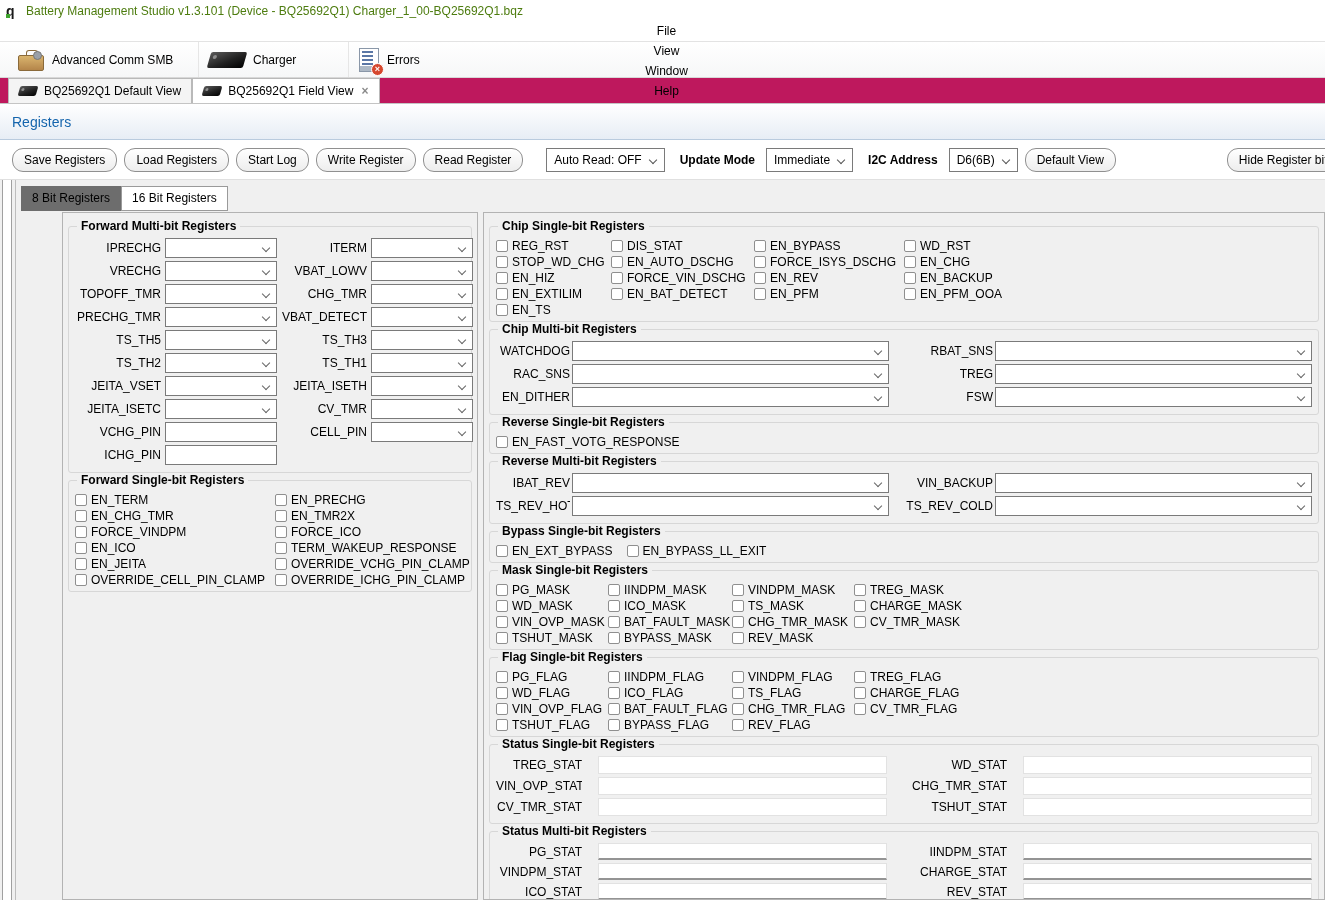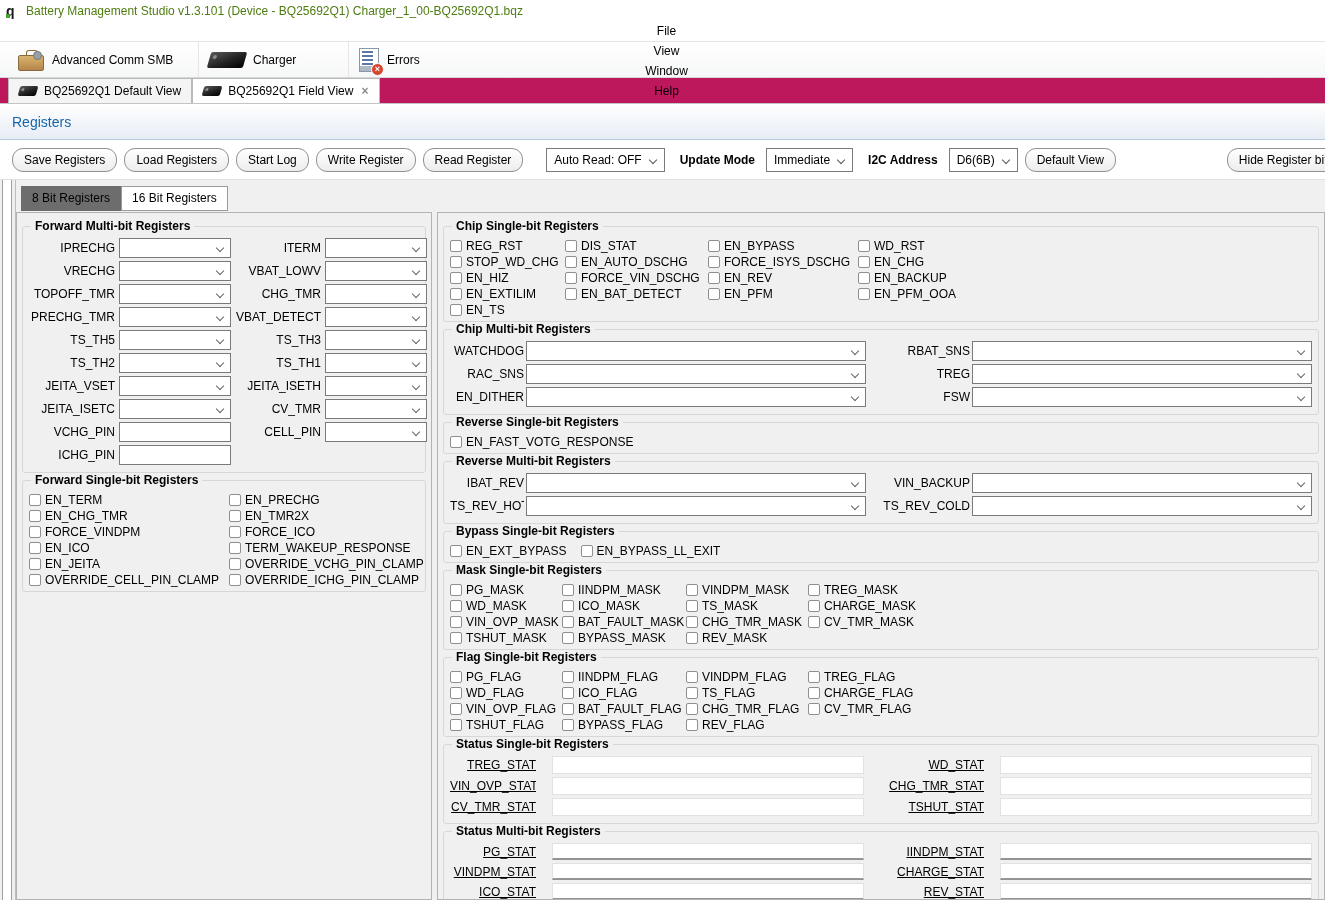--- a/index.html
+++ b/index.html
@@ -46,30 +46,30 @@
   .alabel { font-weight:bold; margin:0 4px 0 8px; white-space:nowrap; }
   .hidebtn { margin-left:104px; }
   
   .content { display:flex; height:720px; padding-left:2px; }
   .rail { width:10px; background:#fff; border-left:1px solid #a0a0a0; border-right:1px solid #a0a0a0; margin-right:3px; }
   .main { flex:1; display:flex; flex-direction:column; border-left:1px solid #bdbdbd; }
   .innertabs { margin:6px 0 0 5px; display:flex; }
   .itab { padding:4px 10px 5px 10px; border:1px solid #9a9a9a; background:#fff; }
   .itab.active { background:#6d6d6d; color:#000000; border-color:#6d6d6d; }
   .panels { display:flex; flex:1; margin-top:1px; min-height:0; }
-  .panel { border:1px solid #b3b3b3; background:#f0f0f0; padding:6px 5px; overflow:hidden; }
+  .panel { border:1px solid #b3b3b3; background:#f0f0f0; padding:6px 5px; overflow:hidden;margin-left:46px; }
   .left-panel { width:416px; }
   .right-panel { flex:1; margin-left:5px; }
   
   .group { position:relative; border:1px solid #d7d7d7; border-radius:3px; padding:11px 6px 4px 6px; margin:7px 0 4px 0; }
   .gtitle { position:absolute; top:-8px; left:8px; background:#f0f0f0; font-weight:bold; padding:0 4px; white-space:nowrap; }
   
   .frow { display:grid; grid-template-columns:86px 112px 86px 102px; column-gap:4px; align-items:center; margin-bottom:3px; }
   .mrow { display:grid; grid-template-columns:74px 1fr 102px 1fr; column-gap:2px; align-items:center; margin-bottom:3px; }
-  .srow { display:grid; grid-template-columns:86px 1fr 104px 1fr; column-gap:16px; align-items:center; margin-bottom:3px;text-decoration:underline; }
+  .srow { display:grid; grid-template-columns:86px 1fr 104px 1fr; column-gap:16px; align-items:center; margin-bottom:3px; }
   .rlabel { text-align:right; white-space:nowrap; overflow:hidden; }
   .sel { height:20px; background:#fff; border:1px solid #7a7a7a; position:relative; }
   .sel::after { content:""; position:absolute; right:7px; top:6px; width:5px; height:5px; border-right:1px solid #666; border-bottom:1px solid #666; transform:rotate(45deg); }
   .tf { height:20px; background:#fff; border:1px solid #7a7a7a; }
   .stf { height:18px; background:#fff; border:1px solid #e2e2e2; }
   .stf2 { height:17px; background:#fff; border:1px solid #e2e2e2; border-bottom:2px solid #949494; }
   
   .cbgrid { display:grid; row-gap:1px; }
   .g2 { grid-template-columns:200px auto; }
   .g4chip { grid-template-columns:115px 143px 150px auto; }

